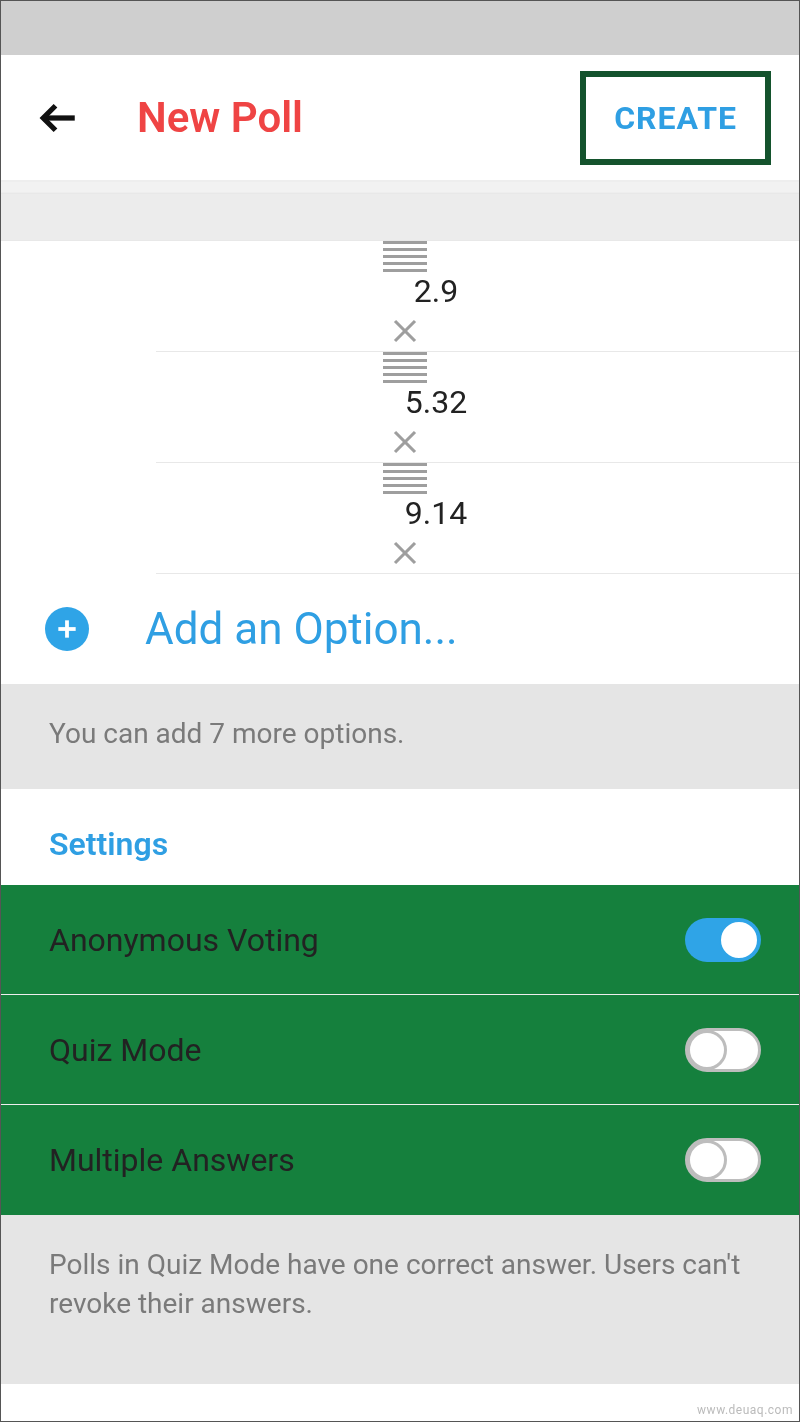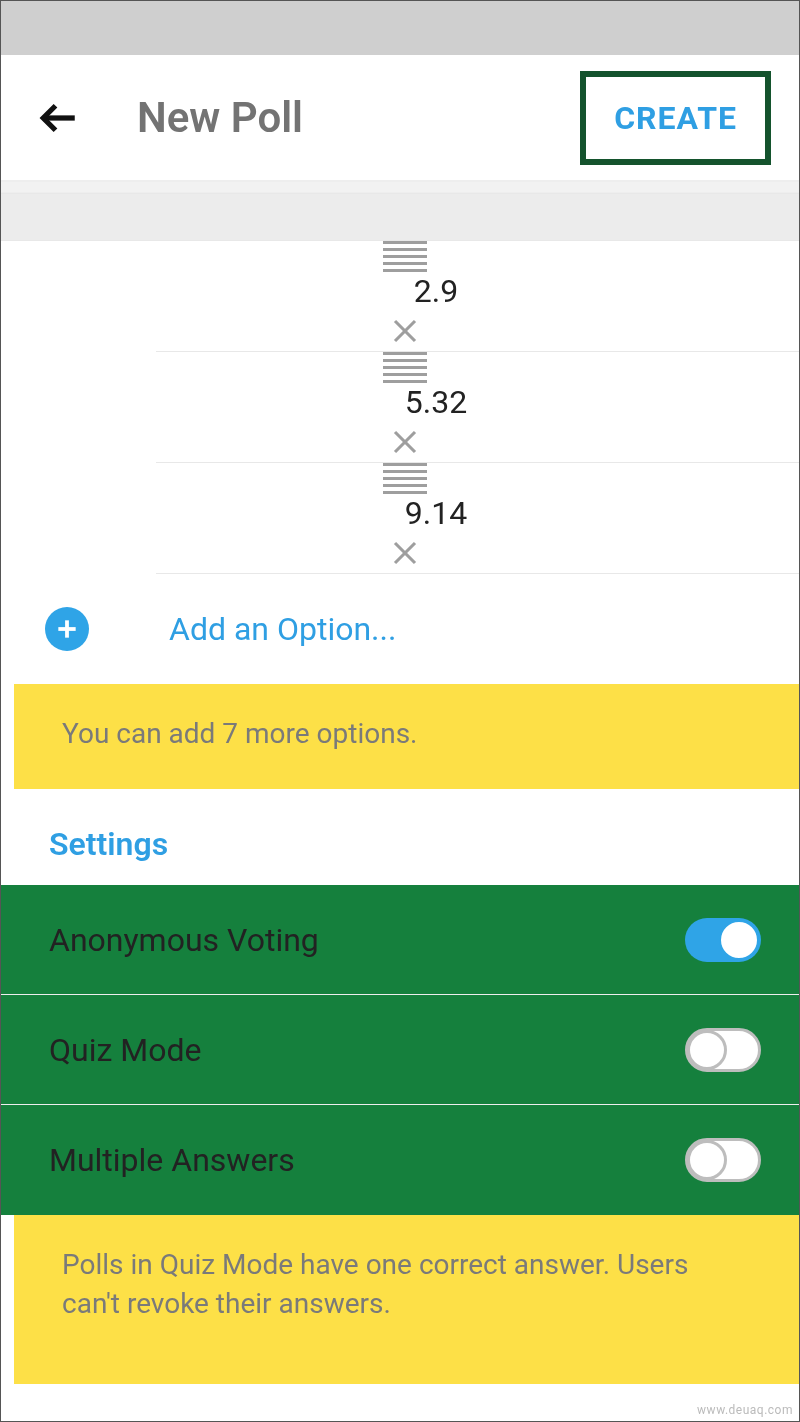--- a/index.html
+++ b/index.html
@@ -3,44 +3,44 @@
 <meta charset="utf-8">
 <style>
   * { box-sizing: border-box; margin: 0; padding: 0; }
   html, body { width: 800px; height: 1422px; font-family: -apple-system, Roboto, Arial, sans-serif; background: #fff; }
   .outer { width: 800px; height: 1422px; border: 1px solid #555; background: #fff; }
   .statusbar { height: 54px; background: #cfcfcf; }
 
   .header { display: flex; align-items: center; height: 126px; padding: 0 28px; background: #fff; border-bottom: 1px solid #eee; }
   .back-btn { width: 60px; height: 60px; display: flex; align-items: center; justify-content: center; }
   .back-btn svg { width: 42px; height: 42px; stroke: #111; stroke-width: 3; fill: none; }
-  .header-title { font-size: 42px; font-weight: 600; color: #737373; margin-left: 48px; flex: 1; }
+  .header-title { font-size: 42px; font-weight: 600; color: #ef4444; margin-left: 48px; flex: 1; }
   .create-btn { font-size: 32px; font-weight: 700; letter-spacing: 1px; color: #2f9fe3; padding: 22px 28px; }
   .create-highlight { border: 6px solid #14532d; display: inline-block; }
 
   .gap-bar { height: 48px; background: #ececec; border-top: 1px solid #e8e8e8; border-bottom: 1px solid #e8e8e8; }
   .thin-gap { height: 12px; background: #f2f2f2; border-top: 1px solid #eee; border-bottom: 1px solid #eee; }
 
   .section { background: #fff; }
   .section-header { font-size: 32px; font-weight: 600; color: #2f9fe3; padding: 36px 48px 22px; }
 
   .option-row { display: flex; align-items: center; height: 110px; padding: 0 38px 0 48px; background: #fff; flex-direction: column; }
   .drag-handle { width: 44px; display: flex; flex-direction: column; justify-content: center; gap: 4px; }
   .drag-handle span { display: block; height: 3px; background: #9e9e9e; }
   .option-input { flex: 1; font-size: 32px; color: #222; margin-left: 62px; }
   .close-x { width: 44px; height: 44px; display: flex; align-items: center; justify-content: center; color: #9e9e9e; }
   .close-x svg { width: 30px; height: 30px; stroke: #9e9e9e; stroke-width: 2.5; }
   .option-divider { margin-left: 155px; border-top: 1px solid #e8e8e8; }
 
   .add-row { display: flex; align-items: center; height: 110px; padding: 0 38px 0 44px; background: #fff; }
   .plus-circle { width: 44px; height: 44px; border-radius: 50%; background: #2fa4e7; display: flex; align-items: center; justify-content: center; }
   .plus-circle svg { width: 26px; height: 26px; stroke: #fff; stroke-width: 3.5; }
-  .add-placeholder { font-size: 32px; color: #2f9fe3; margin-left: 80px; }
+  .add-placeholder { font-size: 44px; color: #2f9fe3; margin-left: 56px; }
 
-  .hint-block { background: #fde047; padding: 30px 48px 36px; font-size: 28px; color: #7a7a7a; line-height: 1.4; margin-left: 13px; }
+  .hint-block { background: #e5e5e5; padding: 30px 48px 36px; font-size: 28px; color: #7a7a7a; line-height: 1.4; }
 
   .setting-row { display: flex; align-items: center; justify-content: space-between; height: 110px; padding: 0 38px 0 48px; background: #15803d; border-bottom: 1px solid #eee; }
   .setting-row:last-of-type { border-bottom: none; }
   .setting-label { font-size: 32px; color: #222; }
 
   .switch { position: relative; width: 76px; height: 44px; }
   .switch-track { position: absolute; inset: 0; border-radius: 22px; }
   .switch-thumb { position: absolute; width: 40px; height: 40px; border-radius: 50%; top: 2px; background: #fff; border: 2px solid transparent; box-sizing: border-box; }
   .switch.on .switch-track { background: #2fa4e7; }
   .switch.on .switch-thumb { right: 2px; border-color: #2fa4e7; }

